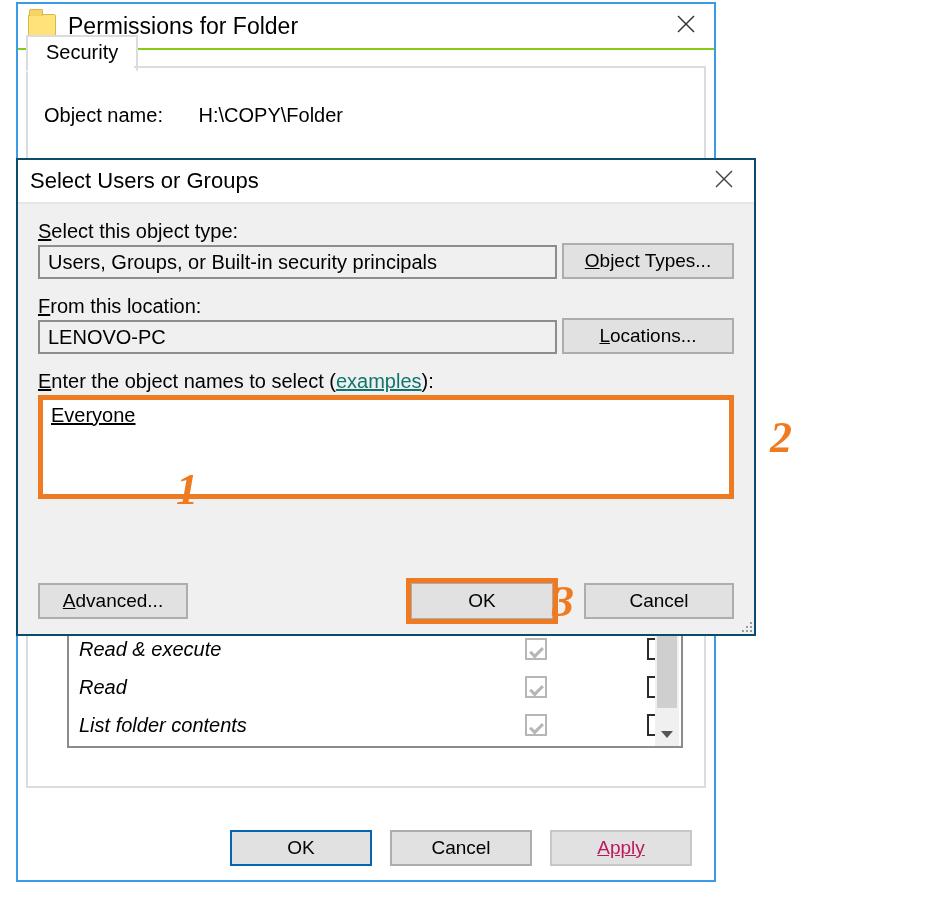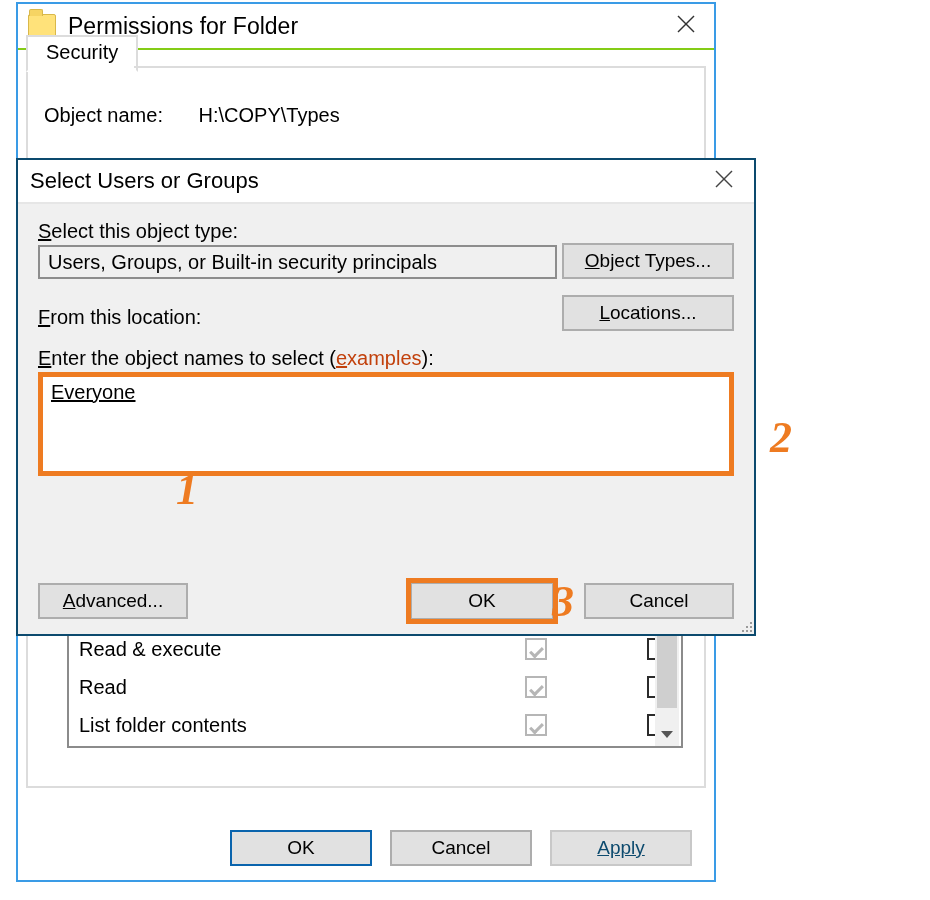--- a/index.html
+++ b/index.html
@@ -110,21 +110,21 @@
     border-top: none;
     background: #fff;
     padding: 2px 0 2px 10px;
   }
   .perm-row {
     display: flex;
     align-items: center;
     height: 38px;
     font-size: 20px;
   }
-  .perm-row .plabel { flex: 1; }
+  .perm-row .plabel { flex: 1; font-style: italic; }
   .perm-row .chk {
     width: 22px; height: 22px;
     border: 2px solid #b6b6b6;
     margin-right: 100px;
     position: relative;
     background: #fff;
   }
   .perm-row .chk.checked::after {
     content: "";
     position: absolute;
@@ -178,21 +178,21 @@
     border: 2px solid #adadad;
     font-size: 19px;
     display: flex; align-items: center; justify-content: center;
     cursor: pointer;
     padding: 0 4px;
   }
   .winbtn.default {
     border: 2px solid #0a64ad;
   }
   .winbtn.disabled {
-    color: #0c4a6e;
+    color: #be185d;
     border-color: #c8c8c8;
   }
 
   
   .win-front {
     position: absolute;
     left: 16px;
     top: 158px;
     width: 740px;
     height: 478px;
@@ -239,21 +239,21 @@
   }
   .row1 {
     display: flex;
     gap: 5px;
     align-items: flex-end;
     margin-bottom: 16px;
   }
   .row1 .col-left { flex: 1; }
   .row1 .sidebtn { width: 172px; }
 
-  .link-examples { color: #c2410c; cursor: pointer; }
+  .link-examples { color: #0f766e; text-decoration: underline; cursor: pointer; }
 
   .object-names-area {
     display: flex;
     gap: 28px;
     align-items: flex-end;
   }
   .object-names-box {
     flex: 1;
     height: 104px;
     background: #ffffff;
@@ -334,21 +334,21 @@
           </svg>
       </span>
     </div>
   </div>
 
   <div class="tab-area">
     <div class="tab">Security</div>
     <div class="tab-border-right"></div>
     <div class="obj-name-row">
       <span class="obj-name-lbl">Object name:</span>
-      <span>H:\COPY\Types</span>
+      <span>H:\COPY\Folder</span>
     </div>
   </div>
 
   <div class="perm-table">
     <div class="perm-row">
       <span class="plabel">Read &amp; execute</span>
       <span class="chk checked"></span>
       <span class="chk deny"></span>
     </div>
     <div class="perm-row">
@@ -401,20 +401,21 @@
       <div class="winbtn sidebtn">
         <span><span class="u">O</span><span>bject Types...</span></span>
       </div>
     </div>
 
     <div class="row1">
       <div class="col-left">
         <div class="field-lbl">
           <span class="u">F</span><span>rom this location:</span>
         </div>
+        <div class="readonly-box">LENOVO-PC</div>
       </div>
       <div class="winbtn sidebtn">
         <span><span class="u">L</span><span>ocations...</span></span>
       </div>
     </div>
 
     <div class="field-lbl">
       <span class="u">E</span><span>nter the object names to select (</span><span class="link-examples"><span class="u">e</span><span>xamples</span></span><span>):</span>
     </div>
 

